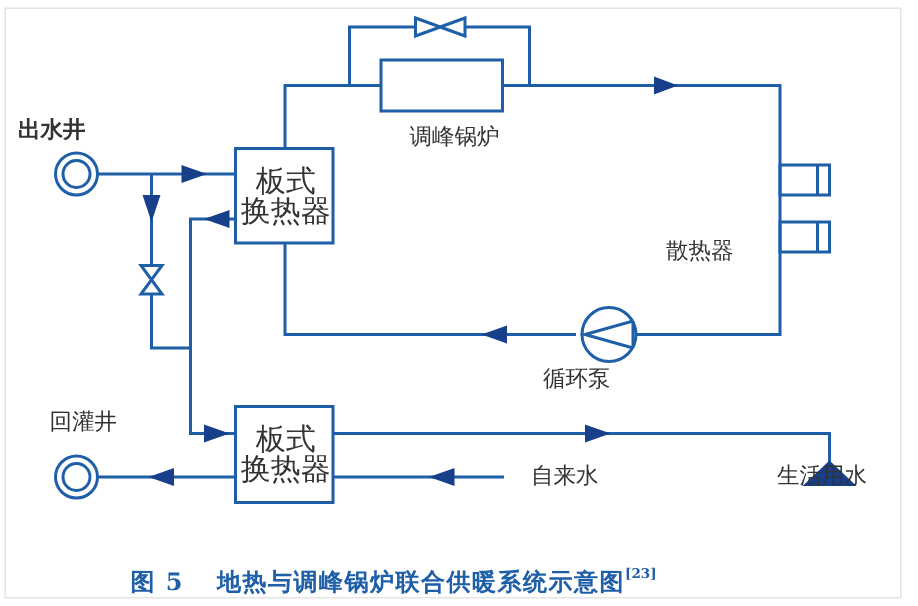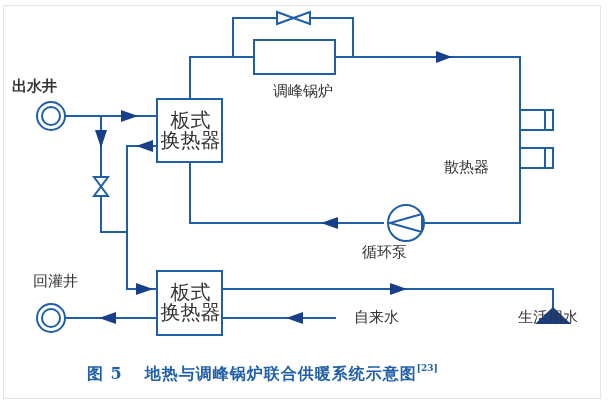--- a/index.html
+++ b/index.html
@@ -1,21 +1,21 @@
 <!DOCTYPE html>
 <html><head>
   <meta charset="utf-8">
   <style>
     html, body { margin: 0; padding: 0; background: #ffffff; }
     body { width: 612px; height: 404px; position: relative; overflow: hidden; font-family: "DejaVu Sans", sans-serif; }
     .frame { position: absolute; left: 3px; top: 5px; width: 596px; height: 392px; border: 1px solid #e4e4e4; background: #fff; }
     svg { position: absolute; left: 0; top: 0; }
     .lbl { position: absolute; font-family: "DejaVu Sans", sans-serif; font-size: 15px; color: #333333; white-space: nowrap; line-height: 1; }
     .box-lbl { position: absolute; font-size: 20px; color: #333; text-align: center; line-height: 20px; white-space: nowrap; }
-    .caption { position: absolute; left: 87px; top: 363px; font-family: "DejaVu Serif", serif; font-weight: bold; font-size: 16px; color: #1f5fa8; white-space: nowrap; letter-spacing: 1px; }
+    .caption { position: absolute; left: 87px; top: 378px; font-family: "DejaVu Serif", serif; font-weight: bold; font-size: 16px; color: #1f5fa8; white-space: nowrap; letter-spacing: 1px; }
     .caption .num { margin-right: 22px; }
     .caption sup { font-size: 9px; vertical-align: 8px; letter-spacing: 0; }
   </style>
 </head>
 <body>
 
 <div class="frame"></div>
 
 <svg width="612" height="404" viewBox="0 0 612 404">
   <g fill="none" stroke="#1f5fa8" stroke-width="2">

